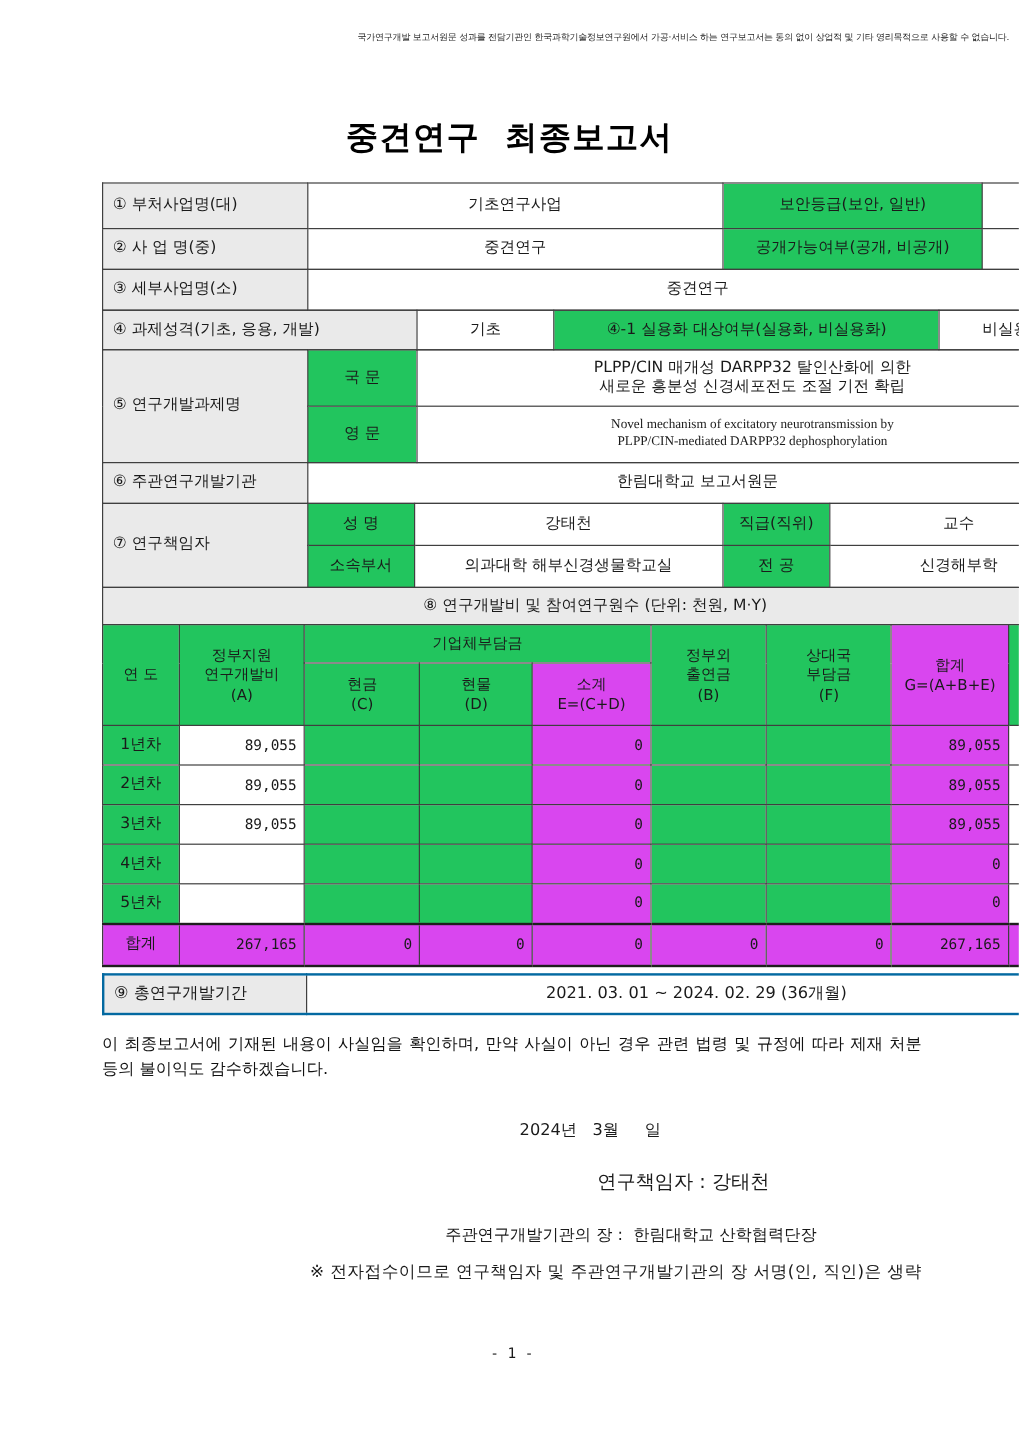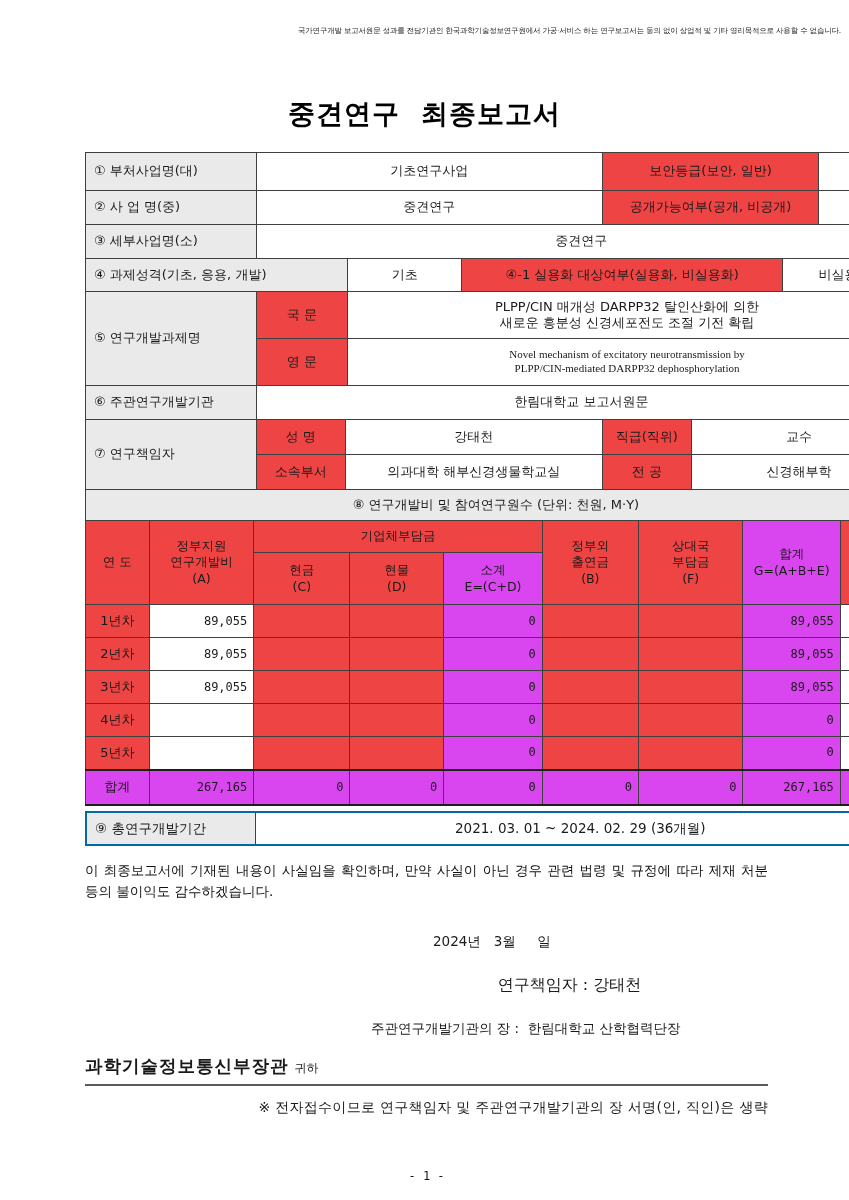--- a/index.html
+++ b/index.html
@@ -21,21 +21,21 @@
   .content { width:683px; margin:20px 0 0 85px; }
 
   table { border-collapse:collapse; width:822px; table-layout:fixed; }
   table + table, .stack { margin-top:-1px; }
   th, td {
     border:1px solid #3f3f3f; font-weight:normal;
     text-align:center; vertical-align:middle;
     font-size:13px; padding:0 2px; overflow:hidden;
     white-space:pre-line; line-height:1.25;
   }
-  .shade  { background:#ef4444; }
+  .shade  { background:#22c55e; }
   .orange { background:#d946ef; }
   .lbl { text-align:left; padding-left:8px; background:#EAEAEA; }
 
   .h38{height:38px}.h34{height:34px}.h33{height:33px}.h47{height:47px}
   .h35{height:35px}.h31{height:31px}.h32{height:32px}.h52{height:52px}
 
   .mono { font-family:Liberation Serif, serif; font-size:11px; }
   .num  { font-family:"DejaVu Sans Mono","Liberation Mono",monospace; font-size:12px;
           text-align:right; padding-right:6px; }
   .section-head { background:#EAEAEA; font-size:13px; }
@@ -311,21 +311,18 @@
     </tr>
   </tbody>
     </table>
 
   <div class="declaration">이 최종보고서에 기재된 내용이 사실임을 확인하며, 만약 사실이 아닌 경우 관련 법령 및 규정에 따라 제재 처분 등의 불이익도 감수하겠습니다.</div>
 
   <div class="sig-date">2024년   3월     일</div>
   <div class="sig-pi">연구책임자 : 강태천</div>
   <div class="sig-head">주관연구개발기관의 장 :  한림대학교 산학협력단장</div>
 
-  <div class="minister-line">
-    <span class="minister-name">과학기술정보통신부장관</span><span class="honorific">귀하</span>
-  </div>
 
   <div class="note">※ 전자접수이므로 연구책임자 및 주관연구개발기관의 장 서명(인, 직인)은 생략</div>
 
   <div class="page-number">- 1 -</div>
 
 </div>
 
 </body></html>

